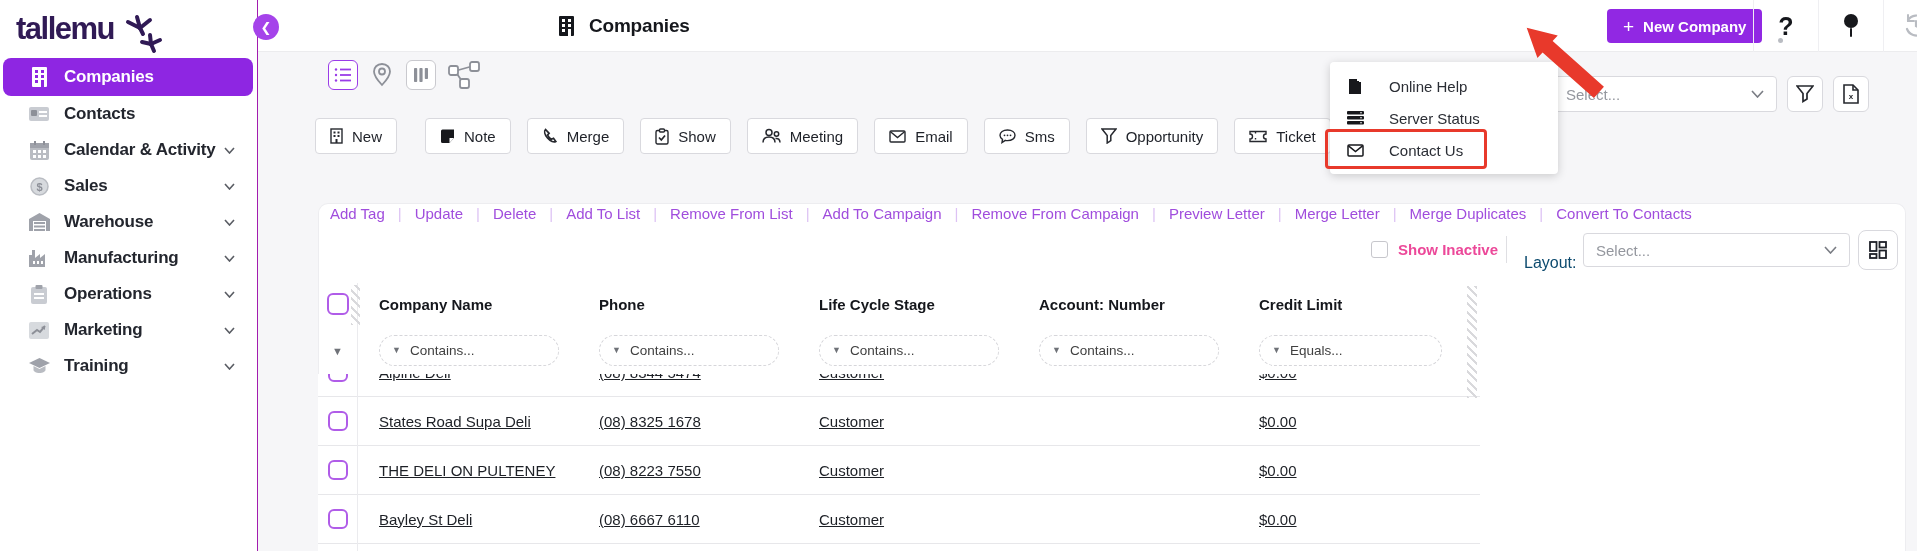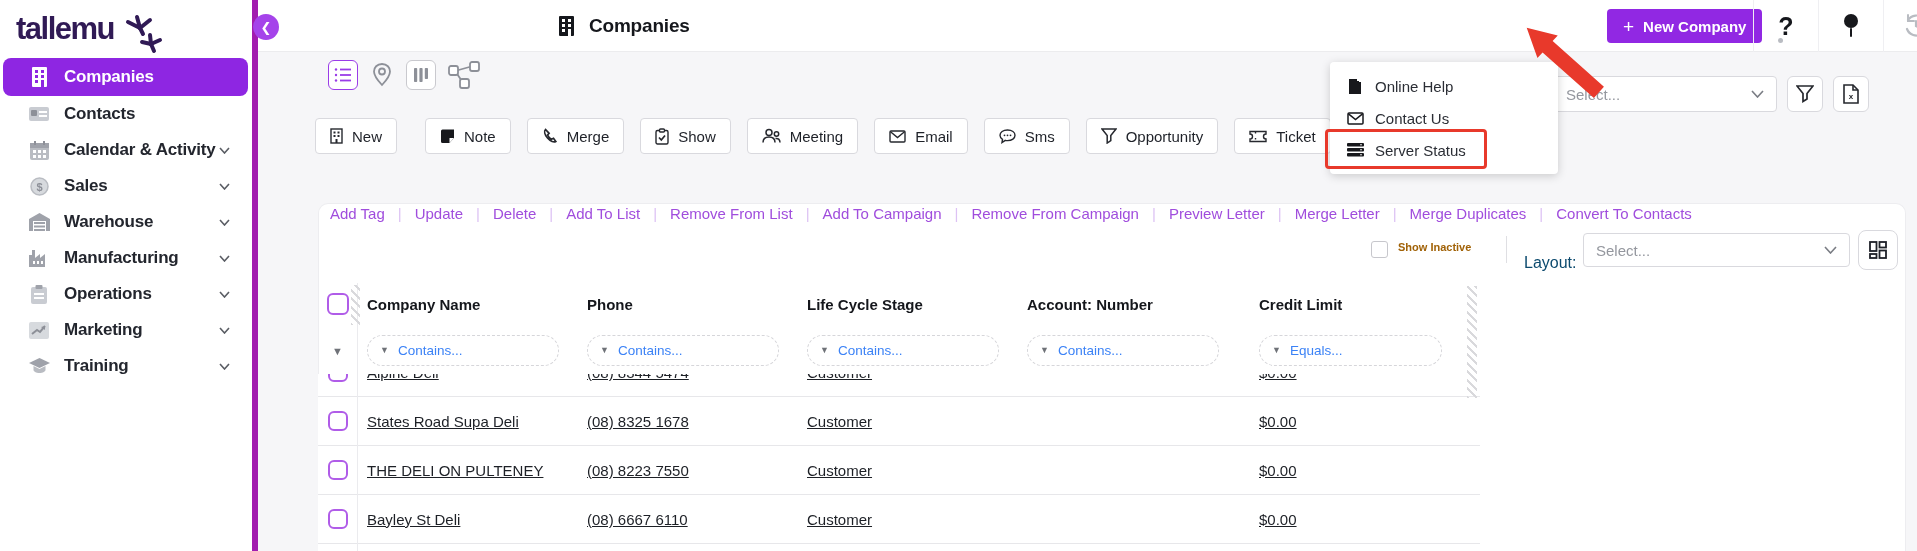--- a/index.html
+++ b/index.html
@@ -3,21 +3,21 @@
 <meta charset="utf-8">
 <style>
   * { margin:0; padding:0; box-sizing:border-box; }
   html,body { width:1917px; height:551px; overflow:hidden; background:#fff;
     font-family:"Liberation Sans","DejaVu Sans",sans-serif; }
   .abs { position:absolute; }
   #stage { position:relative; width:1917px; height:551px; background:#fff; }
 
   
   #sidebar { position:absolute; left:0; top:0; width:258px; height:551px; background:#fff;
-    border-right:6px solid #a21caf; z-index:6; }
+    border-right:1px solid #a21caf; z-index:6; }
   #logo-row { display:flex; align-items:flex-start; padding:10px 0 0 16px; height:56px; }
   #logo-text { font-size:31px; font-weight:800; color:#301a55; letter-spacing:-1.5px; line-height:38px; }
   #nav { position:absolute; top:58px; left:0; right:0; }
   .nav-item { position:relative; display:flex; align-items:center; height:36px; padding-left:28px;
     cursor:pointer; }
   .nav-ico { width:22px; height:20px; display:flex; align-items:center; justify-content:center;
     color:#a7aab2; flex:0 0 22px; }
   .nav-label { margin-left:14px; font-size:17px; font-weight:600; color:#23262e; letter-spacing:-0.2px; }
   .nav-chev { position:absolute; right:22px; color:#5a5d64; }
   .nav-item.active { height:38px; margin:0 4px 0 3px; padding-left:25px; border-radius:8px; background:#8e26e2; }
@@ -73,60 +73,60 @@
   .blk-link { font-size:15px; color:#a04ddd; cursor:pointer; white-space:nowrap;margin-top:23px; }
   .blk-link:not(:last-child)::after { content:"|"; color:#ddc2f4; margin:0 13px; font-weight:400; }
 
   
   #card { position:absolute; left:318px; top:203px; width:1588px; height:348px; background:#fff;
     border:1px solid #ededf0; border-bottom:none; border-radius:10px 10px 0 0; z-index:3; }
 
   
   #show-inactive-cb { position:absolute; left:1371px; top:241px; width:17px; height:17px;
     border:1.5px solid #c7c7cc; border-radius:3px; background:#fff; cursor:pointer; z-index:4; }
-  #show-inactive-label { position:absolute; left:1398px; top:241px; font-size:11px; font-weight:600;
-    color:#a16207; z-index:4; }
+  #show-inactive-label { position:absolute; left:1398px; top:241px; font-size:15px; font-weight:600;
+    color:#ec4899; z-index:4; }
   #controls-divider { position:absolute; left:1506px; top:236px; width:1px; height:27px; background:#dfdfe3; z-index:4; }
   #layout-label { position:absolute; left:1524px; top:254px; font-size:16px; color:#0c4a6e; z-index:4; }
   #layout-select { position:absolute; left:1583px; top:233px; width:267px; height:34px; background:#fff;
     border:1px solid #d9d9de; border-radius:4px; display:flex; align-items:center; padding:0 12px;
     color:#94979e; font-size:15px; z-index:4; cursor:pointer; }
   #layout-select .chev { margin-left:auto; color:#7a7d84; }
   #grid-layout-btn { position:absolute; left:1858px; top:230px; width:40px; height:40px; background:#fff;
     border:1px solid #d9d9de; border-radius:8px; display:flex; align-items:center; justify-content:center;
     cursor:pointer; z-index:4; color:#1e2128; }
 
   
   #table { position:absolute; left:318px; top:281px; width:1162px; z-index:4; }
   .tr { display:flex; align-items:center; }
   .c0 { width:39px; flex:0 0 39px; display:flex; justify-content:center; }
-  .c1,.c2,.c3,.c4 { width:220px; flex:0 0 220px; padding-left:10px; }
+  .c1,.c2,.c3,.c4 { width:220px; flex:0 0 220px; padding-left:22px; }
   .c5 { width:223px; flex:0 0 223px; padding-left:22px; }
   #thead { height:46px; }
   #thead .hcell { font-size:15px; font-weight:700; color:#15171c; }
   .cb { width:20px; height:20px; border:2px solid #b05ce8; border-radius:6px; background:#fff; cursor:pointer; }
   #tfilter { height:47px; }
   .pill { height:31px; margin-right:18px; width:calc(100% - 18px); border:1px dashed #d6d6da;
     border-radius:16px; display:flex; align-items:center; padding:0 12px; gap:9px; cursor:text; background:#fff; }
   .pill .fun { color:#6f7278; font-size:9px; line-height:1; }
-  .pill .ph { color:#3b82f6; font-size:13.5px; }
+  .pill .ph { color:#404040; font-size:13.5px; }
   .filter-funnel { color:#6f7278; font-size:11px; }
   #trows { position:relative; height:177px; overflow:hidden; background:#fff; }
   .trow { height:49px; border-bottom:1px solid #e7e7ea; background:#fff; }
   .trow.clipped { margin-top:-26px; }
   .cell-text { font-size:15px; color:#1d2026;text-decoration:underline; }
   #col-divider { position:absolute; left:357px; top:283px; width:1px; height:268px; background:#ebebee; z-index:5; }
   .hatch { background:repeating-linear-gradient(45deg,#d9d9dc 0 2px,transparent 2px 6px); z-index:6; }
   #hatch-left { left:351px; top:285px; width:9px; height:40px; }
   #hatch-right { left:1467px; top:286px; width:10px; height:112px; }
 
   
   #help-menu { position:absolute; left:1330px; top:62px; width:228px; background:#fff; border-radius:4px;
     box-shadow:0 2px 10px rgba(0,0,0,0.18); padding:8px 0; z-index:20; }
-  .menu-item { height:32px; display:flex; align-items:center; padding-left:16px; gap:11px; cursor:pointer; }
+  .menu-item { height:32px; display:flex; align-items:center; padding-left:16px; gap:25px; cursor:pointer; }
   .menu-item .m-ico { display:flex; align-items:center; color:#1d2026; width:18px; justify-content:center; }
   .menu-item .m-label { font-size:15px; color:#2b2e35; }
 
   
   #annotation-box { position:absolute; left:1325px; top:129px; width:162px; height:40px;
     border:3px solid #e8392b; border-radius:4px; z-index:30; pointer-events:none; }
   #annotation-arrow { position:absolute; left:1500px; top:24px; z-index:40; pointer-events:none; }
 </style>
 </head>
 <body>
@@ -644,44 +644,44 @@
         <svg width="14" height="17" viewBox="0 0 14 17">
             <path d="M1 1 H10 L13 4 V16 H1 Z" fill="#17181c"></path>
             <rect x="9" y="0" width="2" height="3" fill="#fff"></rect>
             <rect x="11" y="2" width="3" height="2" fill="#fff"></rect>
           </svg>
       </span>
       <span class="m-label">Online Help</span>
     </div>
     <div class="menu-item">
       <span class="m-ico">
-        <svg width="17" height="13" viewBox="0 0 17 13" fill="none" stroke="#17181c" stroke-width="1.5">
-            <rect x="1" y="1" width="15" height="11" rx="1"></rect>
-            <polyline points="1.5,1.8 8.5,7.5 15.5,1.8"></polyline>
-          </svg>
-      </span>
-      <span class="m-label">Contact Us</span>
-    </div>
-    <div class="menu-item">
-      <span class="m-ico">
         <svg width="17" height="14" viewBox="0 0 17 14">
             <g fill="#17181c">
               <rect x="0" y="0" width="17" height="3.4" rx="1"></rect>
               <rect x="0" y="5" width="17" height="3.4" rx="1"></rect>
               <rect x="0" y="10" width="17" height="3.4" rx="1"></rect>
             </g>
             <g fill="#fff">
               <circle cx="14" cy="1.7" r="0.8"></circle>
               <circle cx="14" cy="6.7" r="0.8"></circle>
               <circle cx="14" cy="11.7" r="0.8"></circle>
             </g>
           </svg>
       </span>
       <span class="m-label">Server Status</span>
     </div>
+    <div class="menu-item">
+      <span class="m-ico">
+        <svg width="17" height="13" viewBox="0 0 17 13" fill="none" stroke="#17181c" stroke-width="1.5">
+            <rect x="1" y="1" width="15" height="11" rx="1"></rect>
+            <polyline points="1.5,1.8 8.5,7.5 15.5,1.8"></polyline>
+          </svg>
+      </span>
+      <span class="m-label">Contact Us</span>
+    </div>
   </div>
 
   <div id="annotation-box"></div>
   <svg id="annotation-arrow" width="118" height="76" viewBox="0 0 100 80">
     <polygon points="16,4 48.7,12.1 43.3,18 97.3,66 86.7,78 32.7,30 27.3,35.9" fill="#e8392b"></polygon>
   </svg>
 
 </div>
 
 </body></html>

